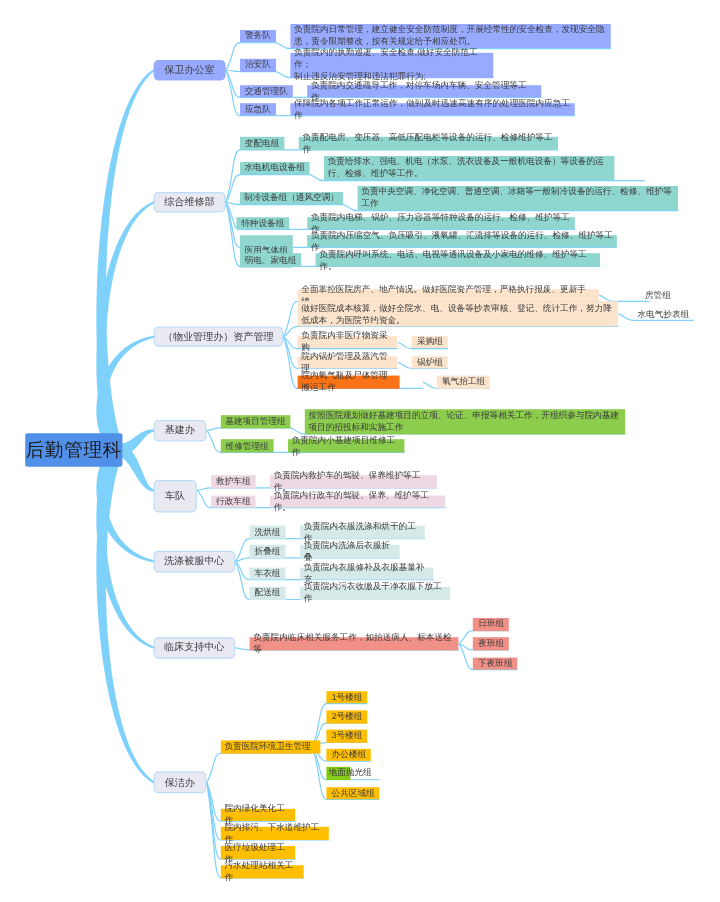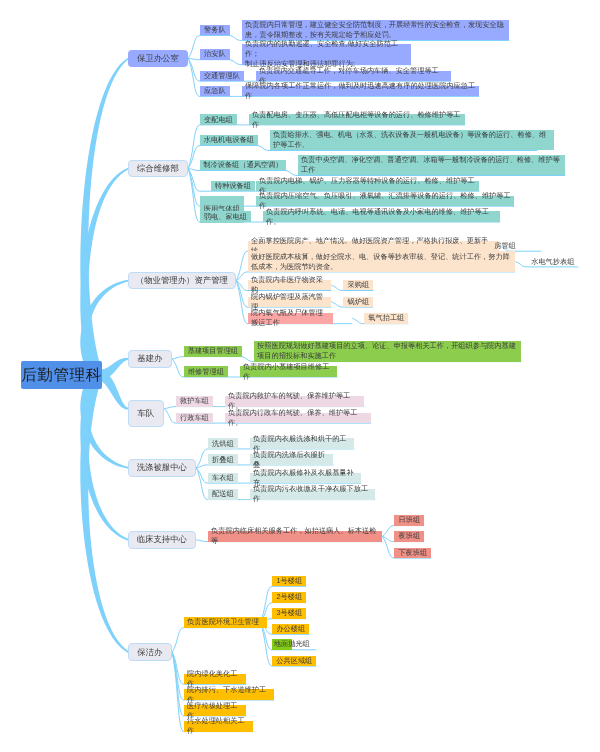--- a/index.html
+++ b/index.html
@@ -104,39 +104,39 @@
       <div class="nd l3-node" style="left: 241.9px; top: 44.1px; width: 169.4px; height: 20.6px; background: rgb(151, 170, 255); color: rgb(58, 58, 58);"><span class="l3-text">负责院内的执勤巡逻、安全检查,做好安全防范工作；
 制止违反治安管理和违法犯罪行为;</span></div>
       <div class="nd l2-node" style="left: 199.9px; top: 70.6px; width: 44px; height: 10.6px; background: rgb(151, 170, 255); color: rgb(58, 58, 58);"><span>交通管理队</span></div>
       <div class="nd l3-node" style="left: 255.9px; top: 70.6px; width: 195.4px; height: 10.6px; background: rgb(151, 170, 255); color: rgb(58, 58, 58);"><span class="l3-text">负责院内交通疏导工作，对停车场内车辆、安全管理等工作。</span></div>
       <div class="nd l2-node" style="left: 199.9px; top: 85.8px; width: 30px; height: 10.6px; background: rgb(151, 170, 255); color: rgb(58, 58, 58);"><span>应急队</span></div>
       <div class="nd l3-node" style="left: 241.9px; top: 85.8px; width: 237.4px; height: 10.6px; background: rgb(151, 170, 255); color: rgb(58, 58, 58);"><span class="l3-text">保障院内各项工作正常运作，做到及时迅速高速有序的处理医院内应急工作</span></div>
       <div class="nd l1-node plain" style="left: 127.5px; top: 159.8px; width: 60.7px; height: 17.5px; --c: #8FD6CF; --f: #E9E9F2; --b: #BCDCF7; color: rgb(58, 58, 58);"><span>综合维修部</span></div>
       <div class="nd l2-node" style="left: 199.9px; top: 114.3px; width: 37px; height: 10.6px; background: rgb(143, 214, 207); color: rgb(58, 58, 58);"><span>变配电组</span></div>
       <div class="nd l3-node" style="left: 248.9px; top: 114.3px; width: 216.4px; height: 10.6px; background: rgb(143, 214, 207); color: rgb(58, 58, 58);"><span class="l3-text">负责配电房、变压器、高低压配电柜等设备的运行、检修维护等工作</span></div>
       <div class="nd l2-node" style="left: 199.9px; top: 134.9px; width: 58px; height: 10.6px; background: rgb(143, 214, 207); color: rgb(58, 58, 58);"><span>水电机电设备组</span></div>
-      <div class="nd l3-node" style="left: 269.9px; top: 129.9px; width: 284px; height: 20.6px; background: rgb(143, 214, 207); color: rgb(58, 58, 58); justify-content: flex-end;"><span class="l3-text">负责给排水、强电、机电（水泵、洗衣设备及一般机电设备）等设备的运行、检修、维护等工作。</span></div>
+      <div class="nd l3-node" style="left: 269.9px; top: 129.9px; width: 242px; height: 20.6px; background: rgb(143, 214, 207); color: rgb(58, 58, 58); justify-content: flex-end;"><span class="l3-text">负责给排水、强电、机电（水泵、洗衣设备及一般机电设备）等设备的运行、检修、维护等工作。</span></div>
       <div class="nd l2-node" style="left: 199.9px; top: 159.9px; width: 86px; height: 10.6px; background: rgb(143, 214, 207); color: rgb(58, 58, 58);"><span>制冷设备组（通风空调）</span></div>
       <div class="nd l3-node" style="left: 297.9px; top: 154.9px; width: 267.4px; height: 20.6px; background: rgb(143, 214, 207); color: rgb(58, 58, 58);"><span class="l3-text">负责中央空调、净化空调、普通空调、冰箱等一般制冷设备的运行、检修、维护等工作</span></div>
-      <div class="nd l2-node" style="left: 211px; top: 180.6px; width: 44px; height: 10.6px; background: rgb(143, 214, 207); color: rgb(58, 58, 58);"><span>特种设备组</span></div>
+      <div class="nd l2-node" style="left: 197px; top: 180.6px; width: 44px; height: 10.6px; background: rgb(143, 214, 207); color: rgb(58, 58, 58);"><span>特种设备组</span></div>
       <div class="nd l3-node" style="left: 255.9px; top: 180.6px; width: 223.4px; height: 10.6px; background: rgb(143, 214, 207); color: rgb(58, 58, 58);"><span class="l3-text">负责院内电梯、锅炉、压力容器等特种设备的运行、检修、维护等工作</span></div>
       <div class="nd l2-node" style="left: 199.9px; top: 195.6px; width: 44px; height: 27px; background: rgb(143, 214, 207); color: rgb(58, 58, 58);"><span>医用气体组</span></div>
       <div class="nd l3-node" style="left: 255.9px; top: 195.6px; width: 258.4px; height: 10.6px; background: rgb(143, 214, 207); color: rgb(58, 58, 58);"><span class="l3-text">负责院内压缩空气、负压吸引、液氧罐、汇流排等设备的运行、检修、维护等工作</span></div>
       <div class="nd l2-node" style="left: 199.9px; top: 211.4px; width: 51px; height: 10.6px; background: rgb(143, 214, 207); color: rgb(58, 58, 58);"><span>弱电、家电组</span></div>
       <div class="nd l3-node" style="left: 262.9px; top: 211.4px; width: 237.4px; height: 10.6px; background: rgb(143, 214, 207); color: rgb(58, 58, 58);"><span class="l3-text">负责院内呼叫系统、电话、电视等通讯设备及小家电的维修、维护等工作。</span></div>
       <div class="nd l1-node plain" style="left: 127.5px; top: 271.8px; width: 108.7px; height: 17.5px; --c: #FBE3CC; --f: #E9E9F2; --b: #BCDCF7; color: rgb(58, 58, 58);"><span>（物业管理办）资产管理</span></div>
       <div class="nd l3-node" style="left: 247.9px; top: 240.6px; width: 251.4px; height: 10.6px; background: rgb(251, 227, 204); color: rgb(58, 58, 58);"><span class="l3-text">全面掌控医院房产、地产情况。做好医院资产管理，严格执行报废、更新手续。</span></div>
-      <div class="nd l2-node" style="left: 490px; top: 240.6px; width: 30px; height: 10.6px; background: transparent; color: rgb(58, 58, 58);"><span>房管组</span></div>
+      <div class="nd l2-node" style="left: 529px; top: 240.6px; width: 30px; height: 10.6px; background: transparent; color: rgb(58, 58, 58); justify-content: flex-end;"><span>房管组</span></div>
       <div class="nd l3-node" style="left: 247.9px; top: 251.3px; width: 267.4px; height: 20.6px; background: rgb(251, 227, 204); color: rgb(58, 58, 58);"><span class="l3-text">做好医院成本核算，做好全院水、电、设备等抄表审核、登记、统计工作，努力降低成本，为医院节约资金。</span></div>
       <div class="nd l2-node" style="left: 527.3px; top: 256.3px; width: 51px; height: 10.6px; background: transparent; color: rgb(58, 58, 58);"><span>水电气抄表组</span></div>
       <div class="nd l3-node" style="left: 247.9px; top: 279.9px; width: 83.4px; height: 10.6px; background: rgb(251, 227, 204); color: rgb(58, 58, 58);"><span class="l3-text">负责院内非医疗物资采购</span></div>
       <div class="nd l2-node" style="left: 343.3px; top: 279.9px; width: 30px; height: 10.6px; background: rgb(251, 227, 204); color: rgb(58, 58, 58);"><span>采购组</span></div>
       <div class="nd l3-node" style="left: 247.9px; top: 296.5px; width: 83.4px; height: 10.6px; background: rgb(251, 227, 204); color: rgb(58, 58, 58);"><span class="l3-text">院内锅炉管理及蒸汽管理</span></div>
       <div class="nd l2-node" style="left: 343.3px; top: 296.5px; width: 30px; height: 10.6px; background: rgb(251, 227, 204); color: rgb(58, 58, 58);"><span>锅炉组</span></div>
-      <div class="nd l3-node" style="left: 247.9px; top: 313.1px; width: 85px; height: 10.6px; background: #fca5a5; color: rgb(58, 58, 58); justify-content: center;"><span class="l3-text">院内氧气瓶及尸体管理搬运工作</span></div>
+      <div class="nd l3-node" style="left: 247.9px; top: 313.1px; width: 85px; height: 10.6px; background: #f97316; color: rgb(58, 58, 58); justify-content: center;"><span class="l3-text">院内氧气瓶及尸体管理搬运工作</span></div>
       <div class="nd l2-node" style="left: 364.3px; top: 313.1px; width: 44px; height: 10.6px; background: rgb(251, 227, 204); color: rgb(58, 58, 58);"><span>氧气抬工组</span></div>
       <div class="nd l1-node plain" style="left: 127.5px; top: 350.1px; width: 44.7px; height: 17.5px; --c: #8CCD4E; --f: #E9E9F2; --b: #BCDCF7; color: rgb(58, 58, 58);"><span>基建办</span></div>
       <div class="nd l2-node" style="left: 183.9px; top: 346px; width: 58px; height: 10.6px; background: rgb(140, 205, 78); color: rgb(58, 58, 58);"><span>基建项目管理组</span></div>
       <div class="nd l3-node" style="left: 253.9px; top: 341px; width: 267.4px; height: 20.6px; background: rgb(140, 205, 78); color: rgb(58, 58, 58);"><span class="l3-text">按照医院规划做好基建项目的立项、论证、申报等相关工作，开组织参与院内基建项目的招投标和实施工作</span></div>
       <div class="nd l2-node" style="left: 183.9px; top: 366.4px; width: 44px; height: 10.6px; background: rgb(140, 205, 78); color: rgb(58, 58, 58);"><span>维修管理组</span></div>
       <div class="nd l3-node" style="left: 239.9px; top: 366.4px; width: 97.4px; height: 10.6px; background: rgb(140, 205, 78); color: rgb(58, 58, 58);"><span class="l3-text">负责院内小基建项目维修工作</span></div>
       <div class="nd l1-node plain" style="left: 127.5px; top: 399.9px; width: 36.7px; height: 27px; --c: #EDD8E4; --f: #E9E9F2; --b: #BCDCF7; color: rgb(58, 58, 58);"><span>车队</span></div>
       <div class="nd l2-node" style="left: 175.9px; top: 396px; width: 37px; height: 10.6px; background: rgb(237, 216, 228); color: rgb(58, 58, 58);"><span>救护车组</span></div>
       <div class="nd l3-node" style="left: 224.9px; top: 396px; width: 139.4px; height: 10.6px; background: rgb(237, 216, 228); color: rgb(58, 58, 58);"><span class="l3-text">负责院内救护车的驾驶、保养维护等工作。</span></div>
       <div class="nd l2-node" style="left: 175.9px; top: 412.5px; width: 37px; height: 10.6px; background: rgb(237, 216, 228); color: rgb(58, 58, 58);"><span>行政车组</span></div>

